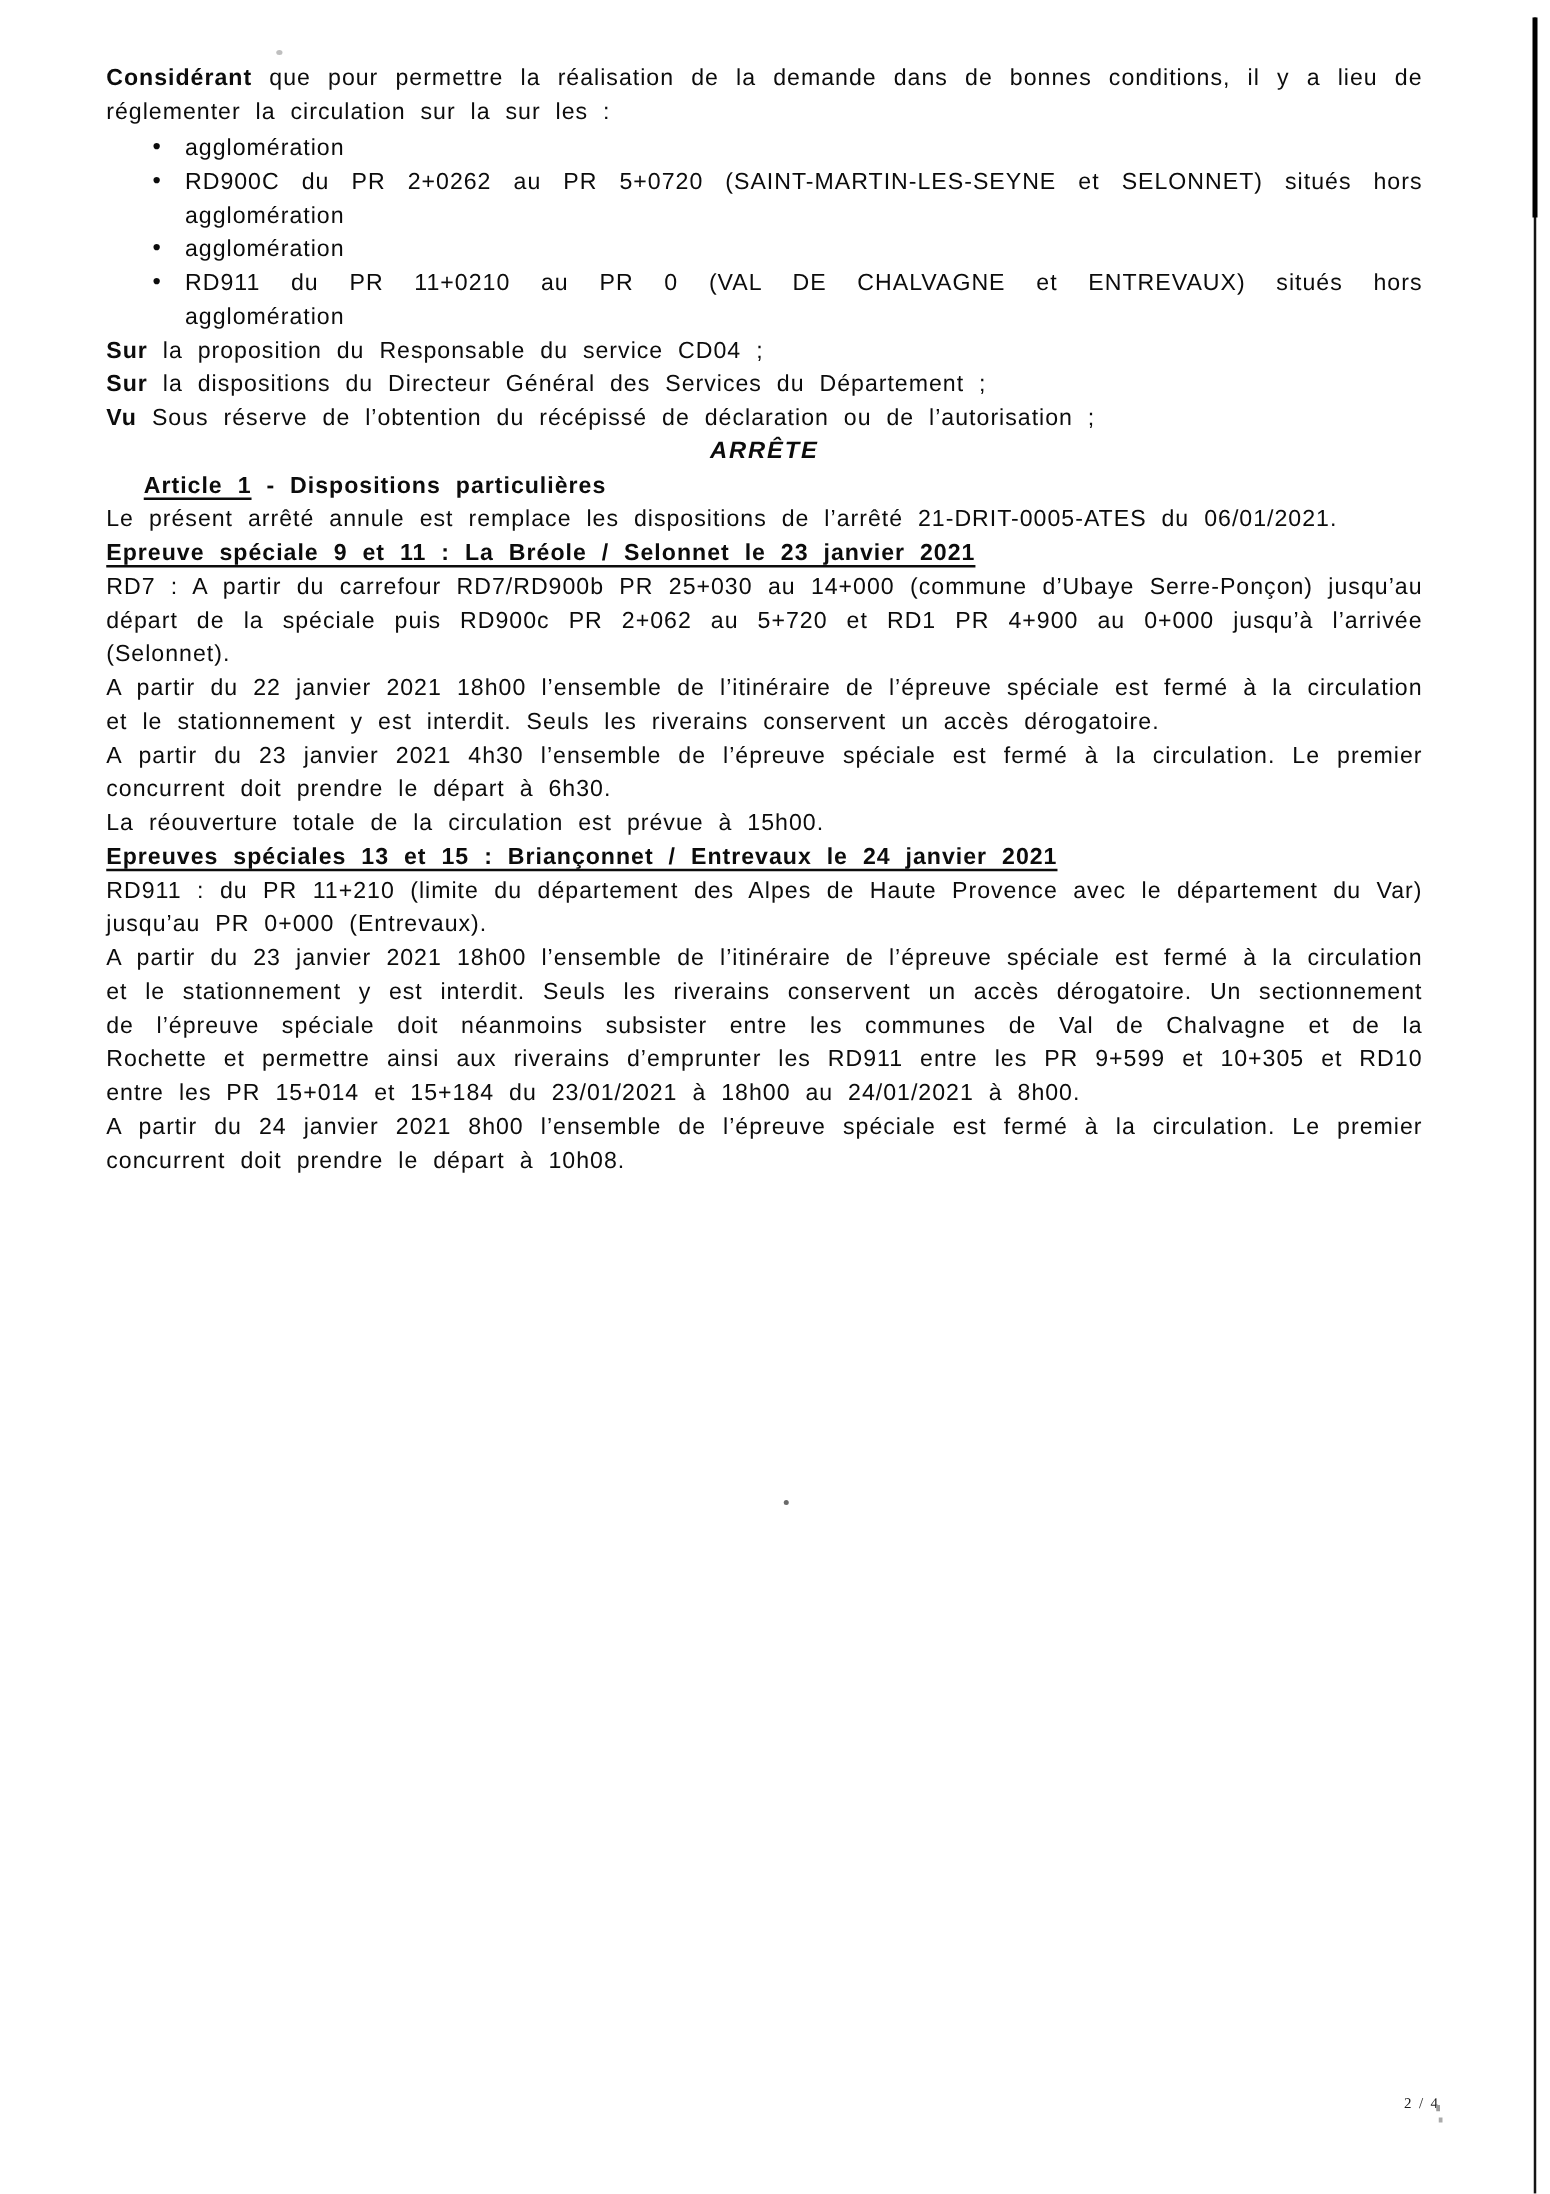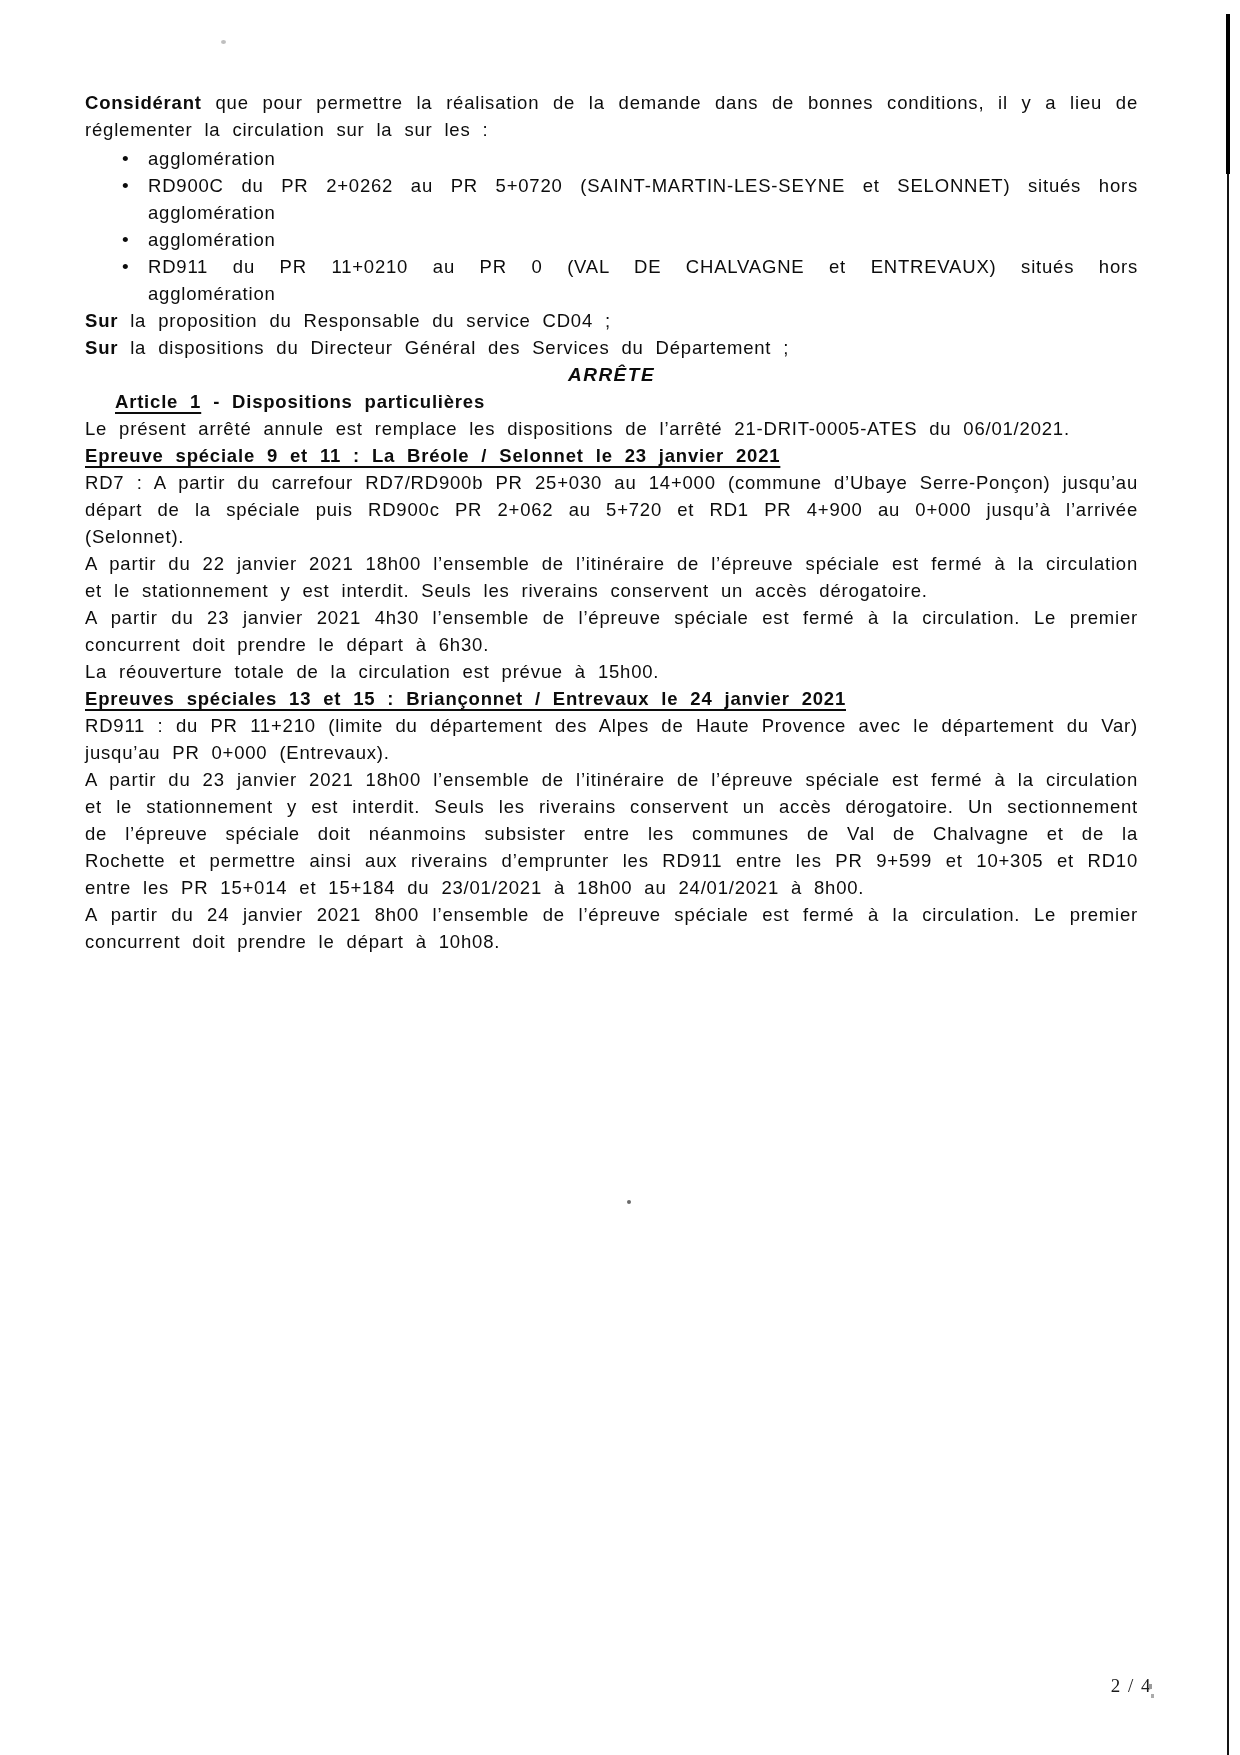--- a/index.html
+++ b/index.html
@@ -14,21 +14,21 @@
     background: #ffffff;
     overflow: hidden;
     font-family: "Liberation Sans", sans-serif;
     color: #0c0c0c;
   }
   .content {
     position: absolute;
     left: 85px;
     top: 0;
     width: 1053px;
-    padding-top: 89px;
+    padding-top: 48px;
   }
   .content p, .content h2, .content h3, .content ul, .content li, .content div.par {
     margin: 0;
     padding: 0;
     font-size: 18.5px;
     line-height: 27px;
     font-weight: normal;
     letter-spacing: 0.8px;
     word-spacing: 6px;
     text-align: justify;
@@ -82,21 +82,21 @@
     text-decoration: underline;
     text-decoration-thickness: 2px;
     text-underline-offset: 4px;
   }
 
   .page-num {
     position: absolute;
     top: 1675px;
     right: 88px;
     font-family: "Liberation Serif", serif;
-    font-size: 19px;
+    font-size: 12px;
     letter-spacing: 1.5px;
     color: #1a1a1a;
   }
 
   
   .scan-edge-line {
     position: absolute;
     left: 1227px;
     top: 14px;
     width: 2px;
@@ -173,20 +173,21 @@
         <span class="dot">•</span>
         <div class="par b-line1">RD911 du PR 11+0210 au PR 0 (VAL DE CHALVAGNE et ENTREVAUX) situés hors</div>
         <div class="par b-line2">agglomération</div>
       </li>
     </ul>
 
     <p class="mt49"><b class="lead">Sur</b> <span>la proposition du Responsable du service CD04 ;</span></p>
 
     <p class="mt37"><b class="lead">Sur</b> <span>la dispositions du Directeur Général des Services du Département ;</span></p>
 
+    <p class="mt33"><b class="lead">Vu</b> <span>Sous réserve de l’obtention du récépissé de déclaration ou de l’autorisation ;</span></p>
 
     <h2 class="par arrete-heading">ARRÊTE</h2>
 
     <h3 class="par article-title mt71"><span class="u-part">Article 1</span> <span>- Dispositions particulières</span></h3>
 
     <p class="mt32">Le présent arrêté annule est remplace les dispositions de l’arrêté 21-DRIT-0005-ATES du 06/01/2021.</p>
 
     <div>
       <h3 class="par section-heading mt27">Epreuve spéciale 9 et 11 : La Bréole / Selonnet le 23 janvier 2021</h3>
       <p class="mt12 loose">RD7 : A partir du carrefour RD7/RD900b PR 25+030 au 14+000 (commune d’Ubaye Serre-Ponçon) jusqu’au départ de la spéciale puis RD900c PR 2+062 au 5+720 et RD1 PR 4+900 au 0+000 jusqu’à l’arrivée (Selonnet).</p>

